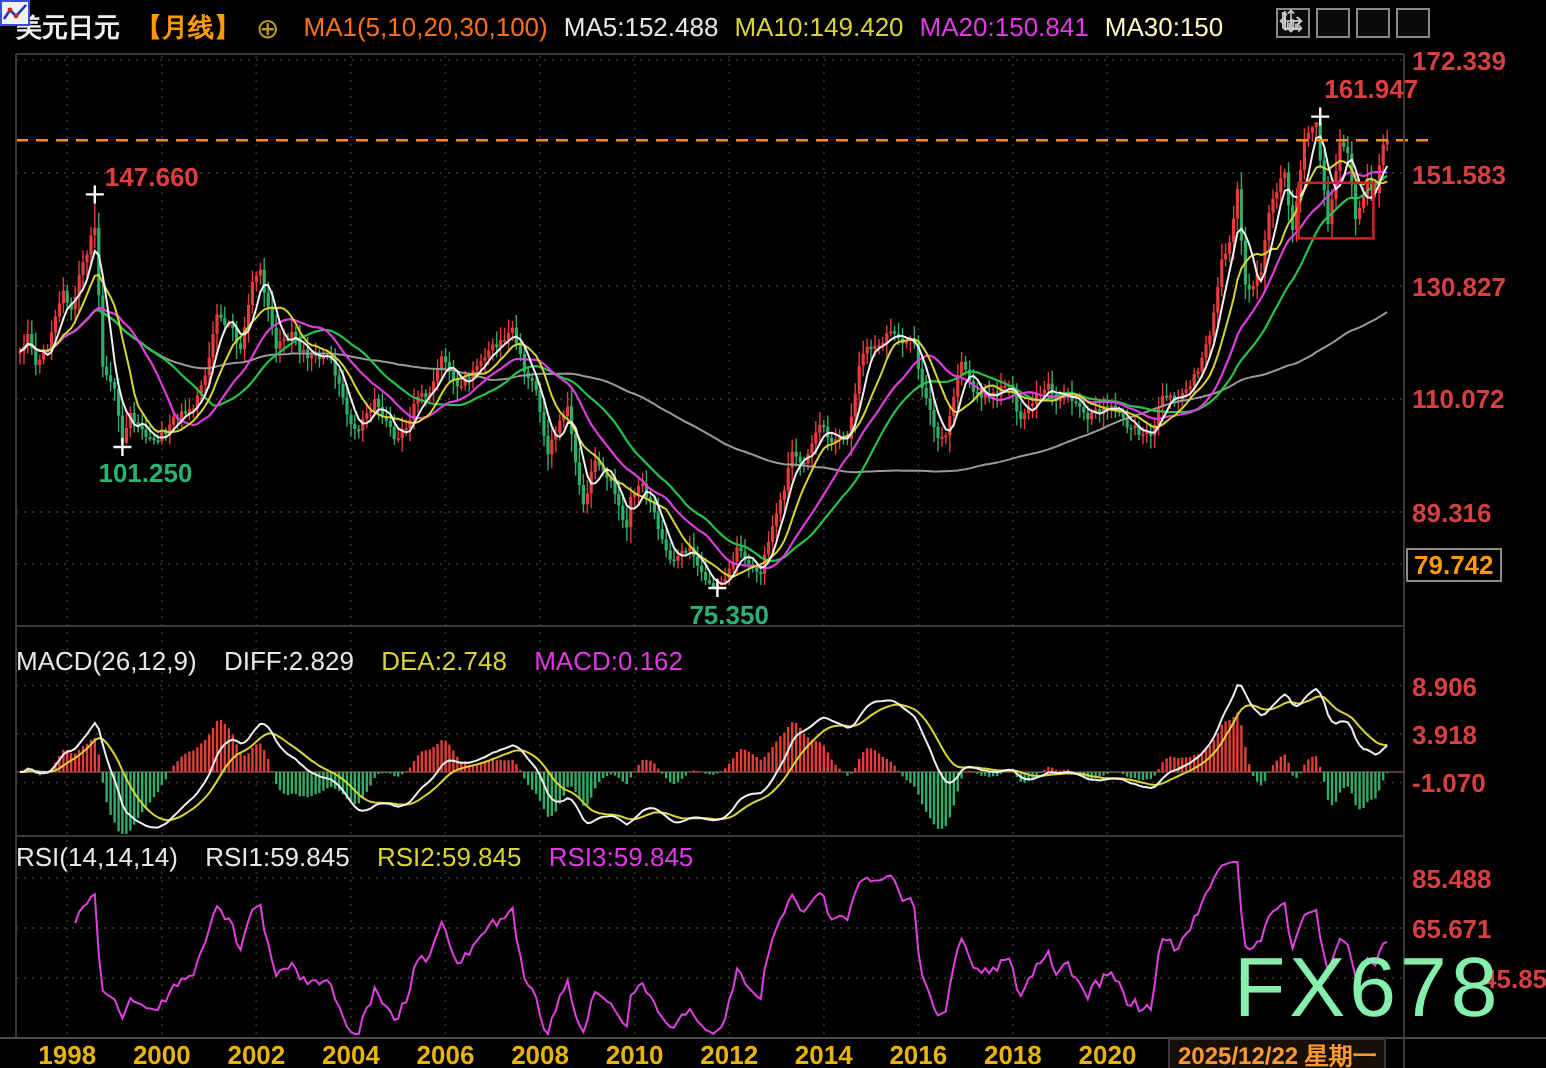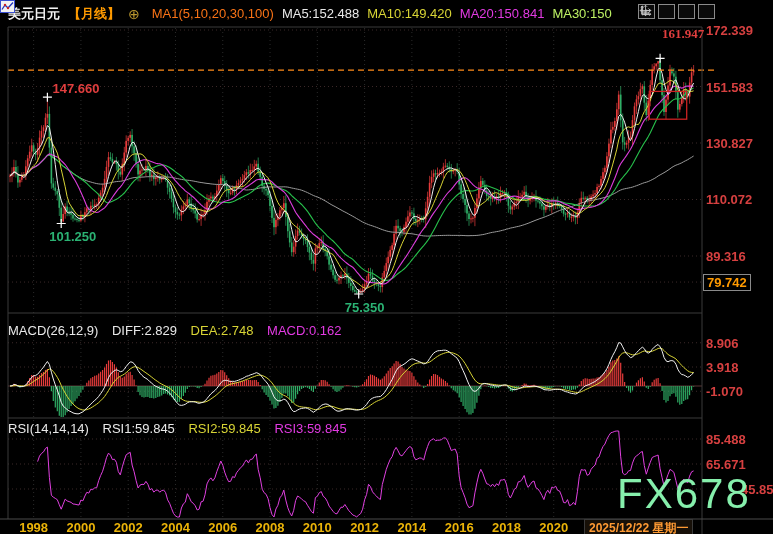--- a/index.html
+++ b/index.html
@@ -5,21 +5,21 @@
   html,body{margin:0;padding:0;background:#000;}
   .screen{position:relative;width:773px;height:534px;background:#000;overflow:hidden;
           font-family:"Liberation Sans",sans-serif;}
   .hdr{position:absolute;left:0;top:0;width:773px;height:27px;display:flex;align-items:center;
        font-size:13px;color:#e8e8e8;white-space:nowrap;}
   .hdr span{margin-right:8px;}
   .sym{margin-left:8px;font-weight:700;color:#f2f2f2;}
   .period{color:#ff9a00;font-weight:700;}
   .plus{color:#b8962e;font-size:14px;}
   .ma-set{color:#f97316;}
-  .v-wh{color:#e8e8e8;} .v-ye{color:#d8d435;} .v-mg{color:#e23ae2;} .v-gr{color:#bef264;}
+  .v-wh{color:#e8e8e8;} .v-ye{color:#d8d435;} .v-mg{color:#e23ae2;} .v-gr{color:#fef9c3;}
   .toolbar{position:absolute;right:58px;top:4px;display:flex;gap:3px;}
   .tbtn{width:17px;height:15px;background:#0a0a0a;border:1px solid #8a8a8a;padding:0;margin:0;
         display:flex;align-items:center;justify-content:center;cursor:pointer;}
   .panel-hdr{position:absolute;left:8px;font-size:13px;white-space:nowrap;z-index:3;}
   .panel-hdr span{margin-right:10px;}
   .axis-lb{position:absolute;font:700 13px "Liberation Sans",sans-serif;color:#d64040;z-index:3;}
   .year-lb{position:absolute;top:520px;width:36px;text-align:center;
            font:700 13px "Liberation Sans",sans-serif;color:#eab308;z-index:3;}
   .ann{position:absolute;font:700 13px "Liberation Sans",sans-serif;z-index:4;}
   .boxed79{position:absolute;left:703px;top:274px;border:1px solid #8a8a8a;background:#000;
@@ -1220,14 +1220,14 @@
     <div class="year-lb" style="left: 252.04px; top: 520px;">2008</div>
     <div class="year-lb" style="left: 299.32px; top: 520px;">2010</div>
     <div class="year-lb" style="left: 346.6px; top: 520px;">2012</div>
     <div class="year-lb" style="left: 393.88px; top: 520px;">2014</div>
     <div class="year-lb" style="left: 441.16px; top: 520px;">2016</div>
     <div class="year-lb" style="left: 488.44px; top: 520px;">2018</div>
     <div class="year-lb" style="left: 535.72px; top: 520px;">2020</div>
     <div class="ann" style="left: 52.43px; top: 81.1796px; color: rgb(224, 62, 62);">147.660</div>
     <div class="ann" style="left: 49.22px; top: 228.514px; color: rgb(43, 178, 115);">101.250</div>
     <div class="ann" style="left: 344.69px; top: 300.017px; color: rgb(43, 178, 115);">75.350</div>
-    <div class="ann" style="left: 662.1px; top: 26px; color: rgb(224, 62, 62); font-family: Liberation Serif, serif;">161.947</div>
+    <div class="ann" style="left: 662.1px; top: 37px; color: rgb(224, 62, 62);">161.947</div>
   </div>
 
 </body></html>

